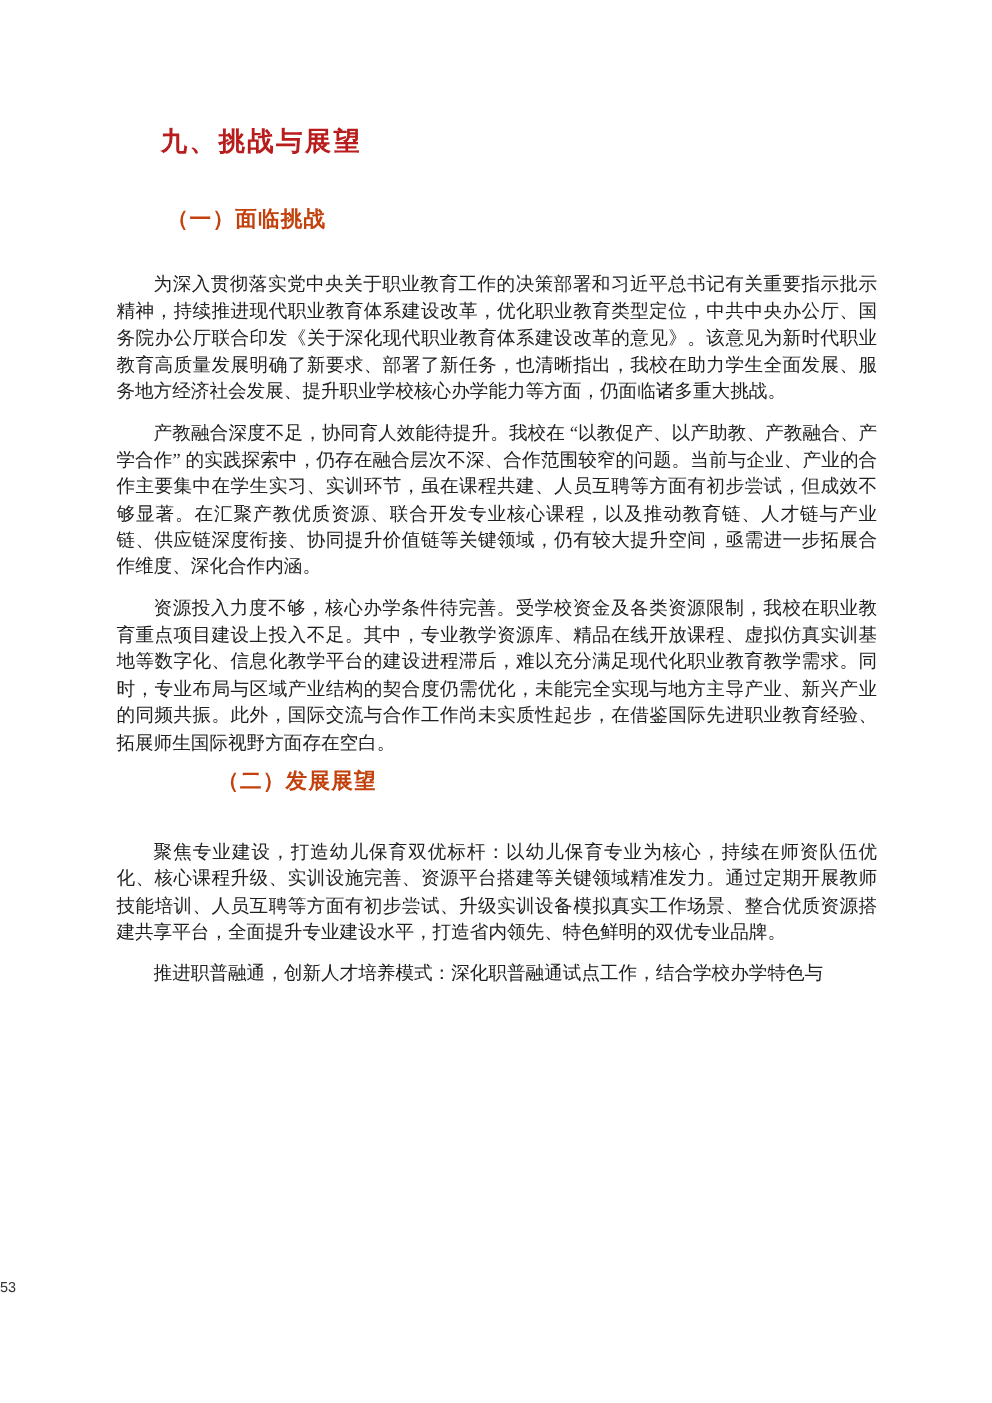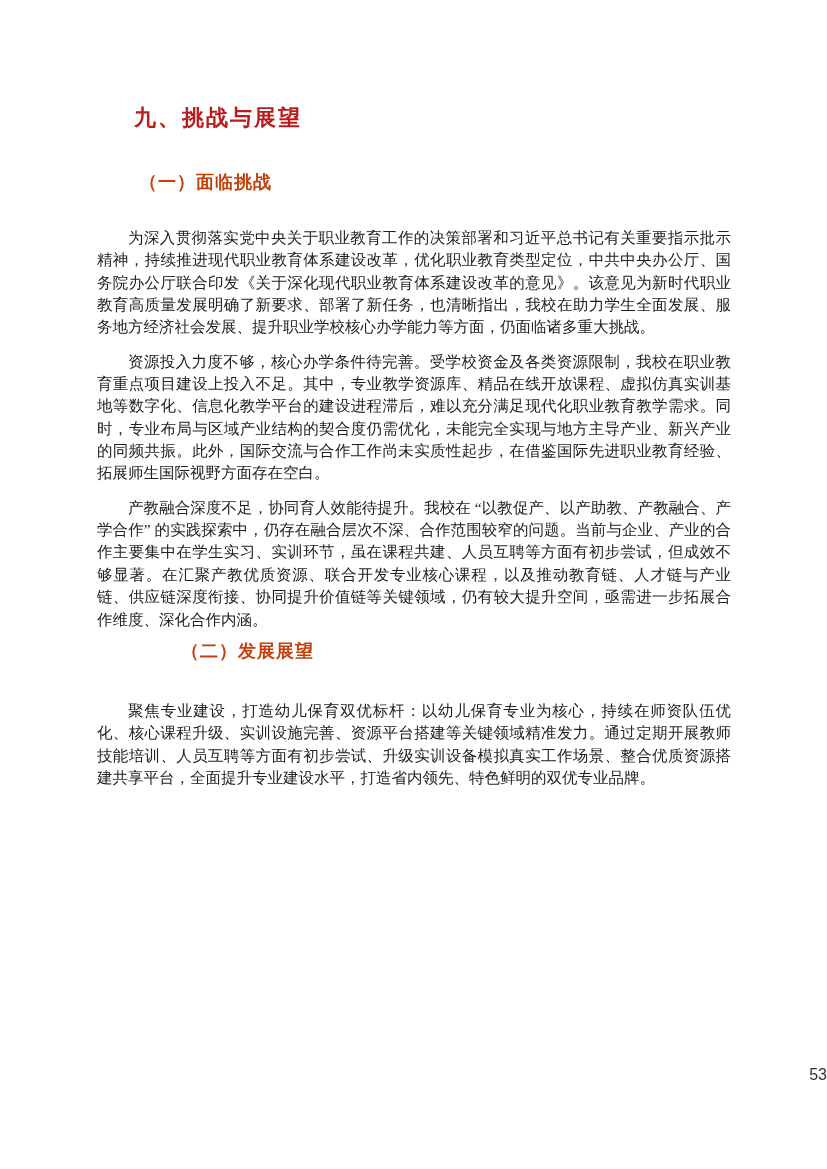--- a/index.html
+++ b/index.html
@@ -61,43 +61,44 @@
     text-align: justify;
     text-justify: inter-character;
     text-indent: 2em;
     word-break: break-all;
   }
   .page-number {
     position: absolute;
     left: 0;
     right: 0;
     top: 1066px;
-    text-align: right;
+    text-align: left;
     font-family: "Liberation Sans", "DejaVu Sans", sans-serif;
-    font-size: 16px;
+    font-size: 12px;
     color: #333333;
   }
 </style>
 </head>
 <body>
 
 <div class="page">
   <div class="content">
 
     <h1 class="doc-title">九、挑战与展望</h1>
 
     <h2 class="sub-heading sub1">（一）面临挑战</h2>
 
     <div class="para-group group1">
       <p>为深入贯彻落实党中央关于职业教育工作的决策部署和习近平总书记有关重要指示批示精神，持续推进现代职业教育体系建设改革，优化职业教育类型定位，中共中央办公厅、国务院办公厅联合印发《关于深化现代职业教育体系建设改革的意见》。该意见为新时代职业教育高质量发展明确了新要求、部署了新任务，也清晰指出，我校在助力学生全面发展、服务地方经济社会发展、提升职业学校核心办学能力等方面，仍面临诸多重大挑战。</p>
+      <p>产教融合深度不足，协同育人效能待提升。我校在 “以教促产、以产助教、产教融合、产学合作” 的实践探索中，仍存在融合层次不深、合作范围较窄的问题。当前与企业、产业的合作主要集中在学生实习、实训环节，虽在课程共建、人员互聘等方面有初步尝试，但成效不够显著。在汇聚产教优质资源、联合开发专业核心课程，以及推动教育链、人才链与产业链、供应链深度衔接、协同提升价值链等关键领域，仍有较大提升空间，亟需进一步拓展合作维度、深化合作内涵。</p>
       <p>资源投入力度不够，核心办学条件待完善。受学校资金及各类资源限制，我校在职业教育重点项目建设上投入不足。其中，专业教学资源库、精品在线开放课程、虚拟仿真实训基地等数字化、信息化教学平台的建设进程滞后，难以充分满足现代化职业教育教学需求。同时，专业布局与区域产业结构的契合度仍需优化，未能完全实现与地方主导产业、新兴产业的同频共振。此外，国际交流与合作工作尚未实质性起步，在借鉴国际先进职业教育经验、拓展师生国际视野方面存在空白。</p>
-      <p>产教融合深度不足，协同育人效能待提升。我校在 “以教促产、以产助教、产教融合、产学合作” 的实践探索中，仍存在融合层次不深、合作范围较窄的问题。当前与企业、产业的合作主要集中在学生实习、实训环节，虽在课程共建、人员互聘等方面有初步尝试，但成效不够显著。在汇聚产教优质资源、联合开发专业核心课程，以及推动教育链、人才链与产业链、供应链深度衔接、协同提升价值链等关键领域，仍有较大提升空间，亟需进一步拓展合作维度、深化合作内涵。</p>
     </div>
 
     <h2 class="sub-heading sub2">（二）发展展望</h2>
 
     <div class="para-group group2">
       <p>聚焦专业建设，打造幼儿保育双优标杆：以幼儿保育专业为核心，持续在师资队伍优化、核心课程升级、实训设施完善、资源平台搭建等关键领域精准发力。通过定期开展教师技能培训、人员互聘等方面有初步尝试、升级实训设备模拟真实工作场景、整合优质资源搭建共享平台，全面提升专业建设水平，打造省内领先、特色鲜明的双优专业品牌。</p>
+      <p>推进职普融通，创新人才培养模式：深化职普融通试点工作，结合学校办学特色与</p>
     </div>
   </div>
 
   <div class="page-number">53</div>
 </div>
 
 </body></html>

